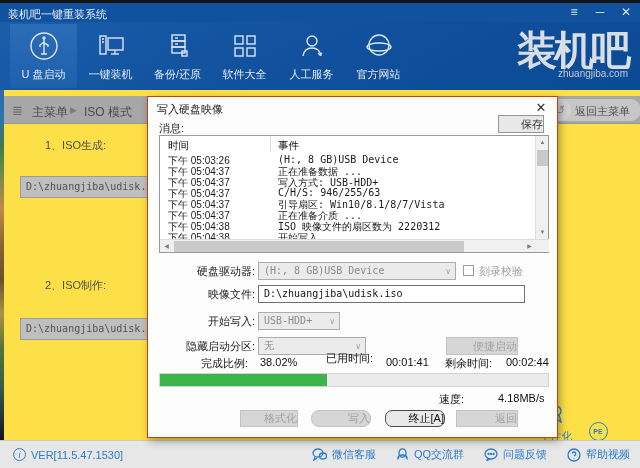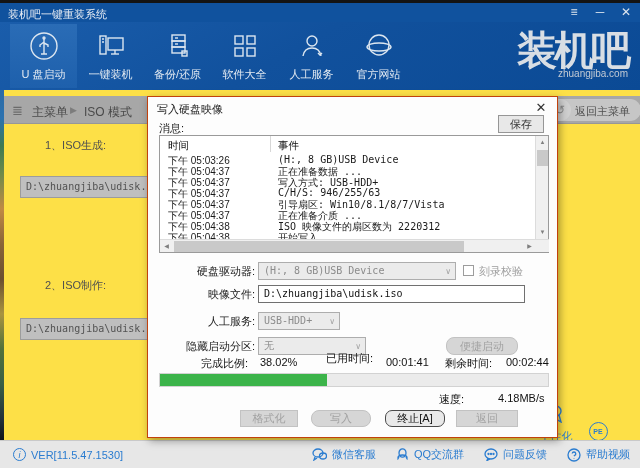--- a/index.html
+++ b/index.html
@@ -46,21 +46,21 @@
   .bg-input { position:absolute; height:22px; background:#bfbfbf; border:1px solid #9c9c9c; font-family:"DejaVu Sans Mono", monospace; font-size:10px; color:#525252; line-height:20px; padding-left:5px; white-space:nowrap; overflow:hidden; }
   .corner-item { position:absolute; width:56px; text-align:center; color:#2a7cd0; }
   .corner-item .clabel { font-size:11px; margin-top:2px; white-space:nowrap; }
   .pe-circ { display:inline-block; width:19px; height:19px; border:1.5px solid #2a7cd0; border-radius:50%; font-size:7px; font-weight:bold; line-height:17px; color:#2a7cd0; }
 
   
   .dialog { position:absolute; left:147px; top:96px; width:411px; height:342px; background:#fdfdfd; border:1px solid #c2410c; box-shadow:2px 3px 8px rgba(0,0,0,0.35); z-index:10; }
   .dlg-title { position:absolute; left:9px; top:5px; font-size:11px; color:#222; }
   .dlg-close { position:absolute; right:8px; top:3px; font-size:13px; color:#333; width:16px; text-align:center; }
   .dlg-msg-label { position:absolute; left:11px; top:24px; font-size:11px; color:#1c1c1c; }
-  .btn { position:absolute; font-size:11px; text-align:center; }
+  .btn { position:absolute; font-size:11px; text-align:right; }
   .btn-save { left:350px; top:18px; width:46px; height:18px; background:#e8e8e8; border:1px solid #969696; color:#333; line-height:16px; }
 
   .logbox { position:absolute; left:11px; top:38px; width:390px; height:118px; background:#ffffff; border:1px solid #9a9a9a; }
   .log-head-time { position:absolute; left:8px; top:3px; font-size:10.5px; color:#111; }
   .log-head-event { position:absolute; left:118px; top:3px; font-size:10.5px; color:#111; }
   .log-coldiv { position:absolute; left:110px; top:0; width:1px; height:16px; background:#d7d7d7; }
   .log-rows { position:absolute; left:0; top:18px; width:375px; height:86px; overflow:hidden; }
   .log-row { position:relative; height:11px; }
   .log-time { position:absolute; left:8px; top:0; font-size:10px; color:#1a1a1a; white-space:nowrap; }
   .log-event { position:absolute; left:118px; top:0; font-size:10px; font-family:"DejaVu Sans Mono", monospace; color:#1a1a1a; white-space:nowrap; }
@@ -71,21 +71,21 @@
   .hscroll .arr { position:absolute; top:0; width:13px; height:13px; font-size:6px; color:#7f7f7f; text-align:center; line-height:13px; }
   .hscroll .thumb { position:absolute; left:14px; top:1px; width:290px; height:11px; background:#c9c9c9; }
 
   .frm-label { position:absolute; width:100px; left:7px; text-align:right; font-size:11px; color:#1c1c1c; white-space:nowrap; }
   .combo { position:absolute; height:18px; background:#ebebeb; border:1px solid #adadad; font-family:"DejaVu Sans Mono", monospace; font-size:10px; color:#8b8b8b; line-height:16px; padding-left:5px; white-space:nowrap; overflow:hidden; }
   .combo .chev { position:absolute; right:4px; top:1px; font-size:8px; color:#a2a2a2; font-family:"Liberation Sans",sans-serif; }
   .txt-input { position:absolute; height:18px; background:#ffffff; border:1px solid #707070; font-family:"DejaVu Sans Mono", monospace; font-size:10px; color:#111; line-height:16px; padding-left:5px; white-space:nowrap; overflow:hidden; }
   .chkbox { position:absolute; width:11px; height:11px; background:#fff; border:1px solid #9c9c9c; }
   .chklabel { position:absolute; font-size:11px; color:#9d9d9d; white-space:nowrap; }
   .btn-disabled { background:#d6d6d6; border:1px solid #c2c2c2; color:#a2a2a2; }
-  .btn-quick { left:298px; top:240px; width:72px; height:18px; line-height:16px;border-radius:8px; }
+  .btn-quick { left:298px; top:240px; width:72px; height:18px; line-height:16px; }
 
   .stat { position:absolute; font-size:11px; color:#111; white-space:nowrap; }
   .progress-track { position:absolute; left:11px; top:276px; width:390px; height:14px; background:#ebebeb; border:1px solid #d2d2d2; }
   .progress-fill { height:100%; background:#3cb44a; width:43%; }
 
   .btn-row { top:313px; height:17px; line-height:15px; }
   .btn-abort { background:#e9e9e9; border:1px solid #4a4a4a; color:#111; }
 
   
   .statusbar { position:absolute; left:0; top:440px; width:640px; height:28px; background:#e7e7e7; border-top:1px solid #c9c9c9; z-index:5; }
@@ -274,21 +274,21 @@
     </div>
 
     <div class="frm-label" style="top:167px;">硬盘驱动器:</div>
     <div class="combo" style="left:110px; top:165px; width:198px;"><span>(H:, 8 GB)USB Device</span><span class="chev">∨</span></div>
     <div class="chkbox" style="left:315px; top:168px;"></div>
     <div class="chklabel" style="left:331px; top:167px;">刻录校验</div>
 
     <div class="frm-label" style="top:190px;">映像文件:</div>
     <div class="txt-input" style="left:110px; top:188px; width:267px;">D:\zhuangjiba\udisk.iso</div>
 
-    <div class="frm-label" style="top:217px;">人工服务:</div>
+    <div class="frm-label" style="top:217px;">开始写入:</div>
     <div class="combo" style="left:110px; top:215px; width:82px;"><span>USB-HDD+</span><span class="chev">∨</span></div>
 
     <div class="frm-label" style="top:242px;">隐藏启动分区:</div>
     <div class="combo" style="left:110px; top:240px; width:108px;"><span>无</span><span class="chev">∨</span></div>
     <div class="btn btn-disabled btn-quick">便捷启动</div>
 
     <div class="stat" style="left:53px; top:259px;">完成比例:</div>
     <div class="stat" style="left:112px; top:259px;">38.02%</div>
     <div class="stat" style="left:178px; top:246px;margin-top:8px;">已用时间:</div>
     <div class="stat" style="left:238px; top:259px;">00:01:41</div>

